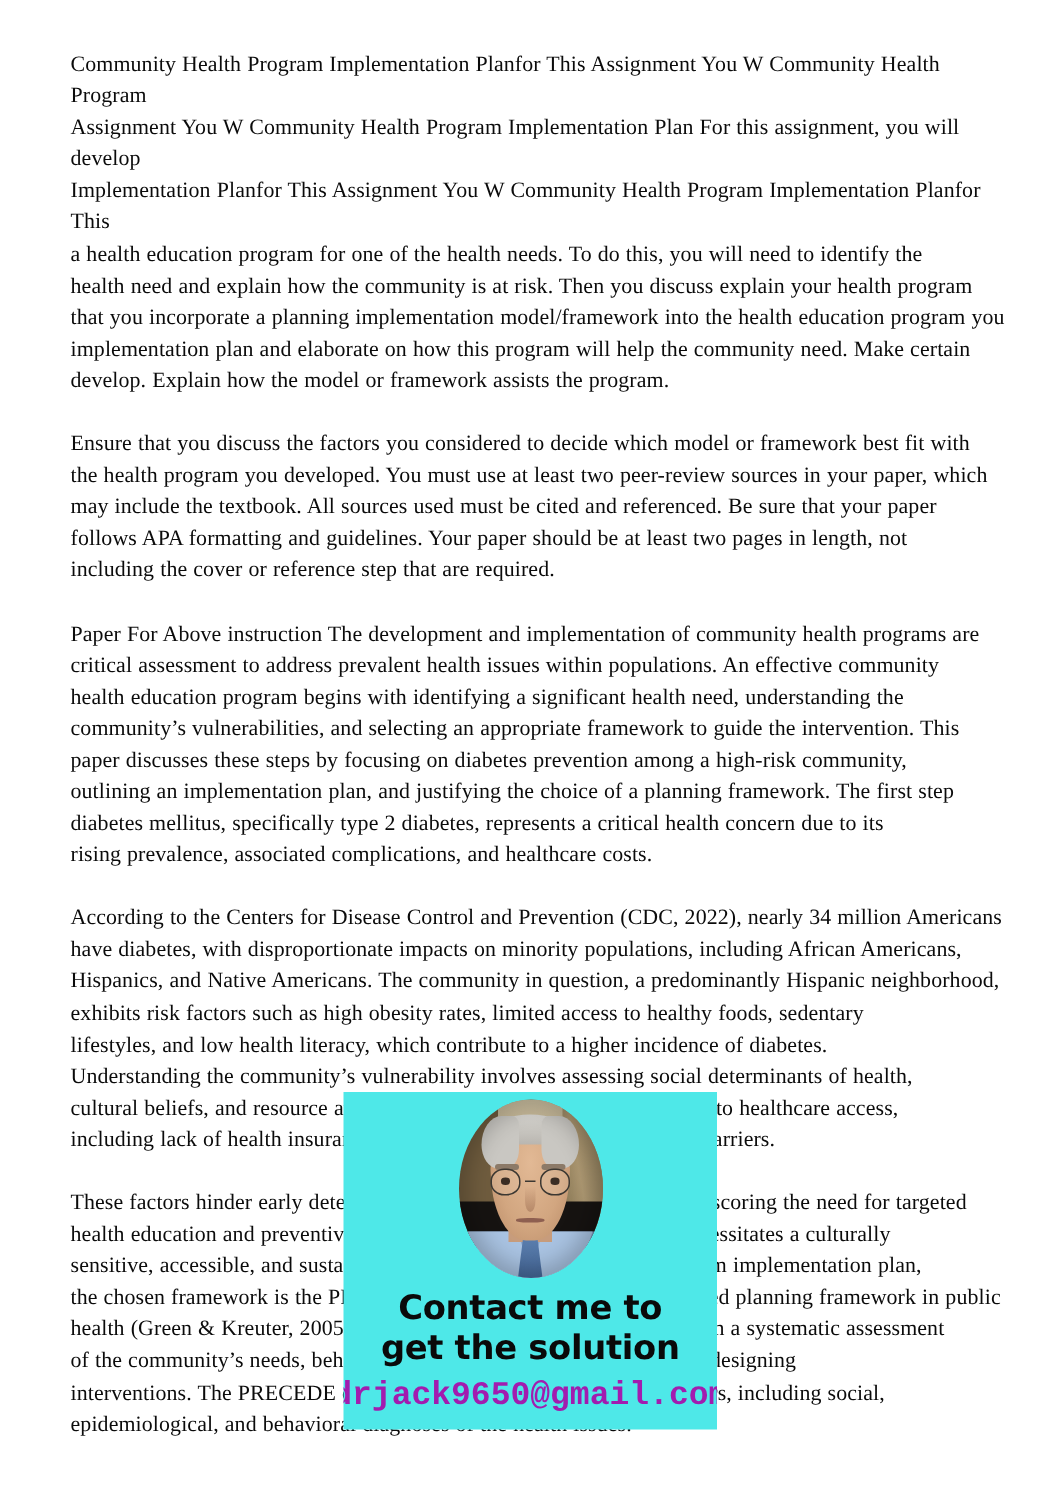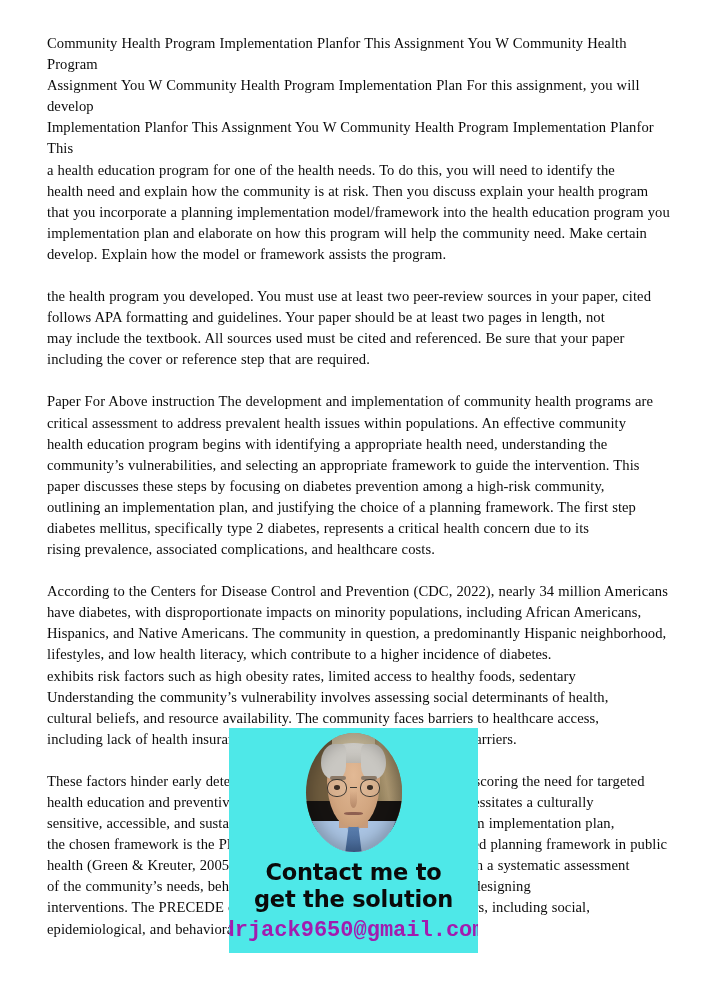--- a/index.html
+++ b/index.html
@@ -204,43 +204,44 @@
       <span class="line">Assignment You W Community Health Program Implementation Plan For this assignment, you will develop</span>
       <span class="line">Implementation Planfor This Assignment You W Community Health Program Implementation Planfor This</span>
       <span class="line">a health education program for one of the health needs. To do this, you will need to identify the</span>
       <span class="line">health need and explain how the community is at risk. Then you discuss explain your health program</span>
       <span class="line">that you incorporate a planning implementation model/framework into the health education program you</span>
       <span class="line">implementation plan and elaborate on how this program will help the community need. Make certain</span>
       <span class="line">develop. Explain how the model or framework assists the program.</span>
     </p>
 
     <p class="para">
-      <span class="line">the health program you developed. You must use at least two peer-review sources in your paper, cited</span>
+      <span class="line">Ensure that you discuss the factors you considered to decide which model or framework best fit with</span>
+      <span class="line">the health program you developed. You must use at least two peer-review sources in your paper, which</span>
+      <span class="line">may include the textbook. All sources used must be cited and referenced. Be sure that your paper</span>
       <span class="line">follows APA formatting and guidelines. Your paper should be at least two pages in length, not</span>
-      <span class="line">may include the textbook. All sources used must be cited and referenced. Be sure that your paper</span>
       <span class="line">including the cover or reference step that are required.</span>
     </p>
 
     <p class="para">
       <span class="line">Paper For Above instruction The development and implementation of community health programs are</span>
       <span class="line">critical assessment to address prevalent health issues within populations. An effective community</span>
-      <span class="line">health education program begins with identifying a appropriate health need, understanding the</span>
+      <span class="line">health education program begins with identifying a significant health need, understanding the</span>
       <span class="line">community’s vulnerabilities, and selecting an appropriate framework to guide the intervention. This</span>
       <span class="line">paper discusses these steps by focusing on diabetes prevention among a high-risk community,</span>
       <span class="line">outlining an implementation plan, and justifying the choice of a planning framework. The first step</span>
       <span class="line">diabetes mellitus, specifically type 2 diabetes, represents a critical health concern due to its</span>
       <span class="line">rising prevalence, associated complications, and healthcare costs.</span>
     </p>
 
     <p class="para">
       <span class="line">According to the Centers for Disease Control and Prevention (CDC, 2022), nearly 34 million Americans</span>
       <span class="line">have diabetes, with disproportionate impacts on minority populations, including African Americans,</span>
       <span class="line">Hispanics, and Native Americans. The community in question, a predominantly Hispanic neighborhood,</span>
+      <span class="line">exhibits risk factors such as high obesity rates, limited access to healthy foods, sedentary</span>
       <span class="line">lifestyles, and low health literacy, which contribute to a higher incidence of diabetes.</span>
-      <span class="line">exhibits risk factors such as high obesity rates, limited access to healthy foods, sedentary</span>
       <span class="line">Understanding the community’s vulnerability involves assessing social determinants of health,</span>
       <span class="line">cultural beliefs, and resource availability. The community faces barriers to healthcare access,</span>
       <span class="line">including lack of health insurance, transportation issues, and language barriers.</span>
     </p>
 
     <p class="para">
       <span class="line">These factors hinder early detection and management of diabetes, underscoring the need for targeted</span>
       <span class="line">health education and preventive interventions. Addressing this need necessitates a culturally</span>
       <span class="line">sensitive, accessible, and sustainable program. In developing the program implementation plan,</span>
       <span class="line">the chosen framework is the PRECEDE-PROCEED model, a widely used planning framework in public</span>

